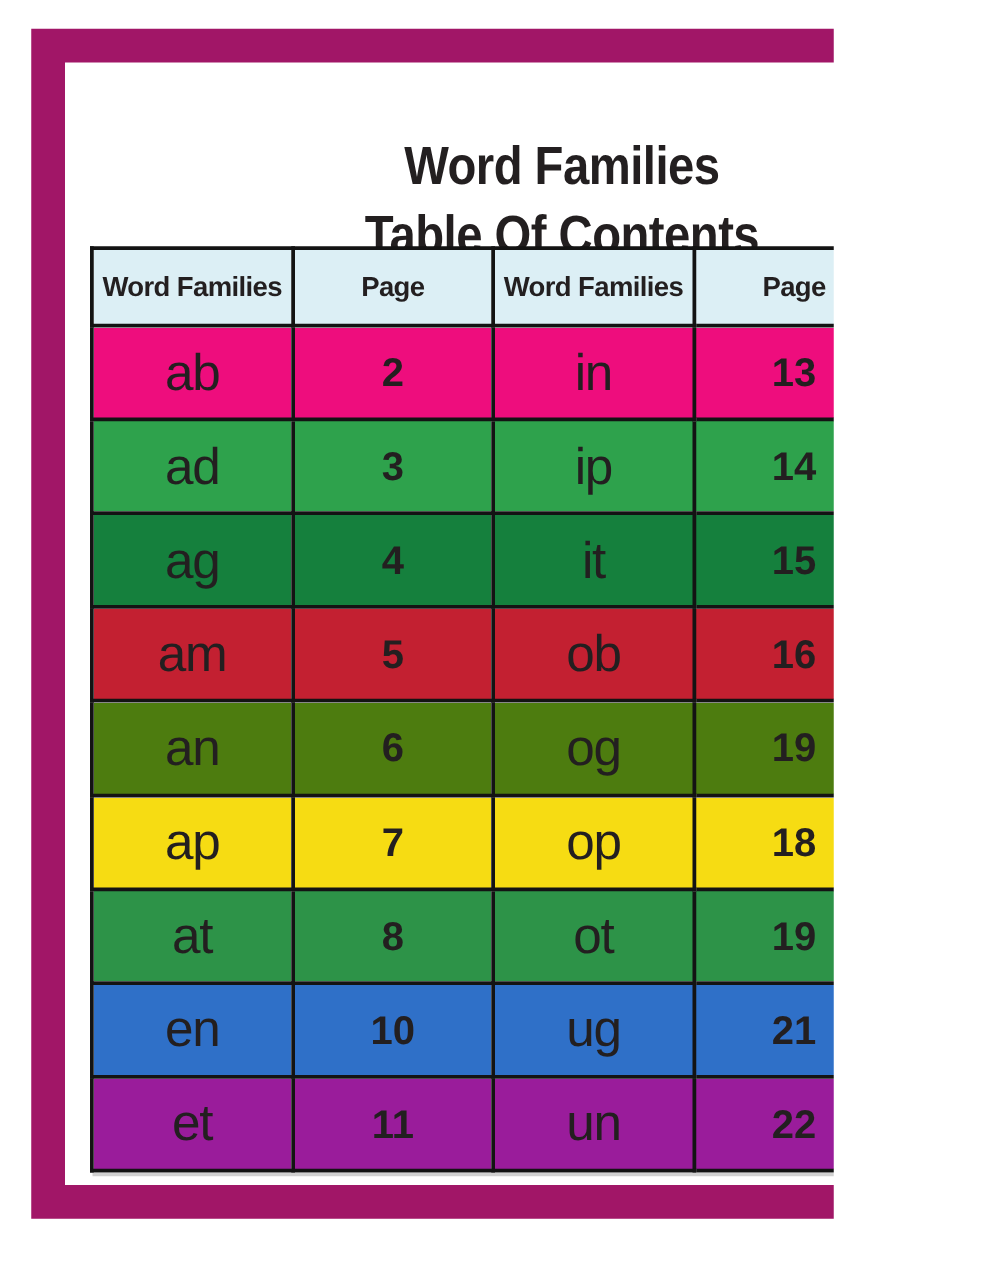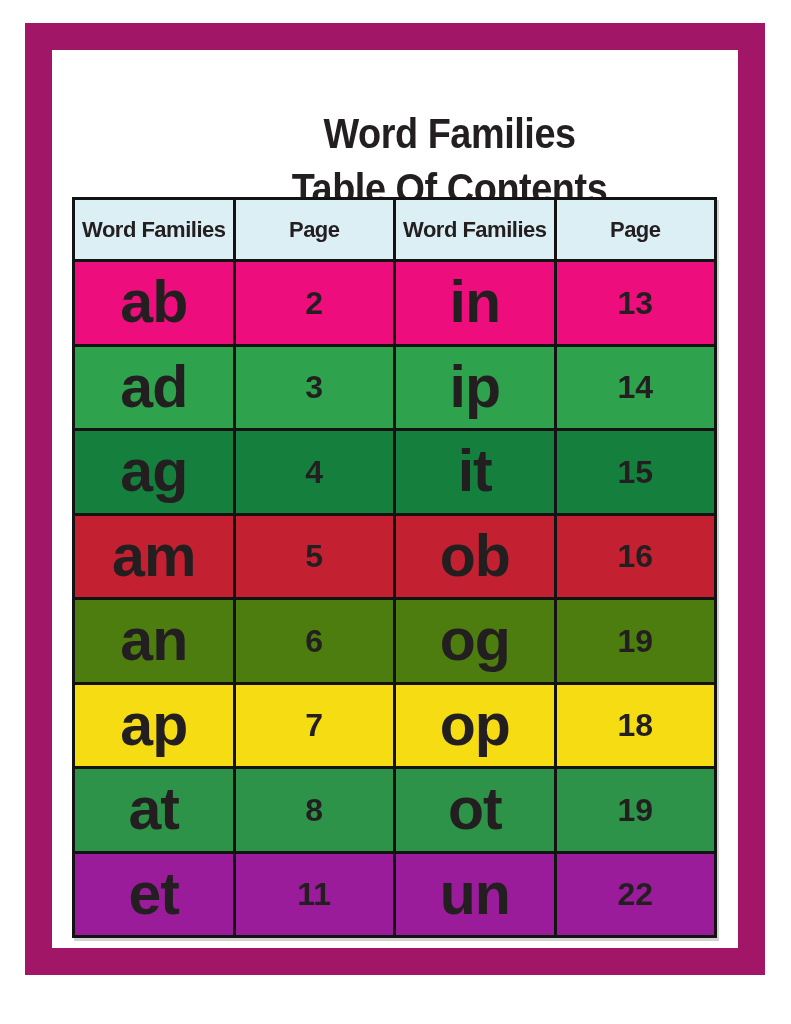--- a/index.html
+++ b/index.html
@@ -3,21 +3,21 @@
 <meta charset="utf-8">
 <style>
   html, body {
     margin: 0;
     padding: 0;
     background: #ffffff;
     font-family: "Liberation Sans", sans-serif;
   }
   .canvas {
     position: relative;
-    width: 791px;
+    width: 667px;
     height: 1024px;
     background: #ffffff;
     overflow: hidden;
   }
   .frame {
     position: absolute;
     left: 25px;
     top: 23px;
     width: 740px;
     height: 952px;
@@ -64,22 +64,22 @@
     height: 62px;
     background: var(--header-bg, #DCEFF5);
   }
   table.toc th {
     font-size: 22px;
     font-weight: bold;
     letter-spacing: -0.5px;
   }
   tbody tr { height: 61.7px; }
   td.word-cell {
-    font-size: 59px;
-    font-weight: bold;
+    font-size: 41px;
+    font-weight: normal;
     letter-spacing: -1px;
     padding-right: 16px;
     line-height: 1;
   }
   td.page-cell {
     font-size: 32px;
     font-weight: bold;
     line-height: 1;
   }
 </style>
@@ -141,20 +141,26 @@
           <td class="page-cell">7</td>
           <td class="word-cell">op</td>
           <td class="page-cell">18</td>
         </tr>
         <tr style="background-color: rgb(45, 147, 72);">
           <td class="word-cell">at</td>
           <td class="page-cell">8</td>
           <td class="word-cell">ot</td>
           <td class="page-cell">19</td>
         </tr>
+        <tr style="background-color: rgb(47, 112, 200);">
+          <td class="word-cell">en</td>
+          <td class="page-cell">10</td>
+          <td class="word-cell">ug</td>
+          <td class="page-cell">21</td>
+        </tr>
         <tr style="background-color: rgb(154, 28, 155);">
           <td class="word-cell">et</td>
           <td class="page-cell">11</td>
           <td class="word-cell">un</td>
           <td class="page-cell">22</td>
         </tr>
       </tbody>
   </table>
 </div>
 

